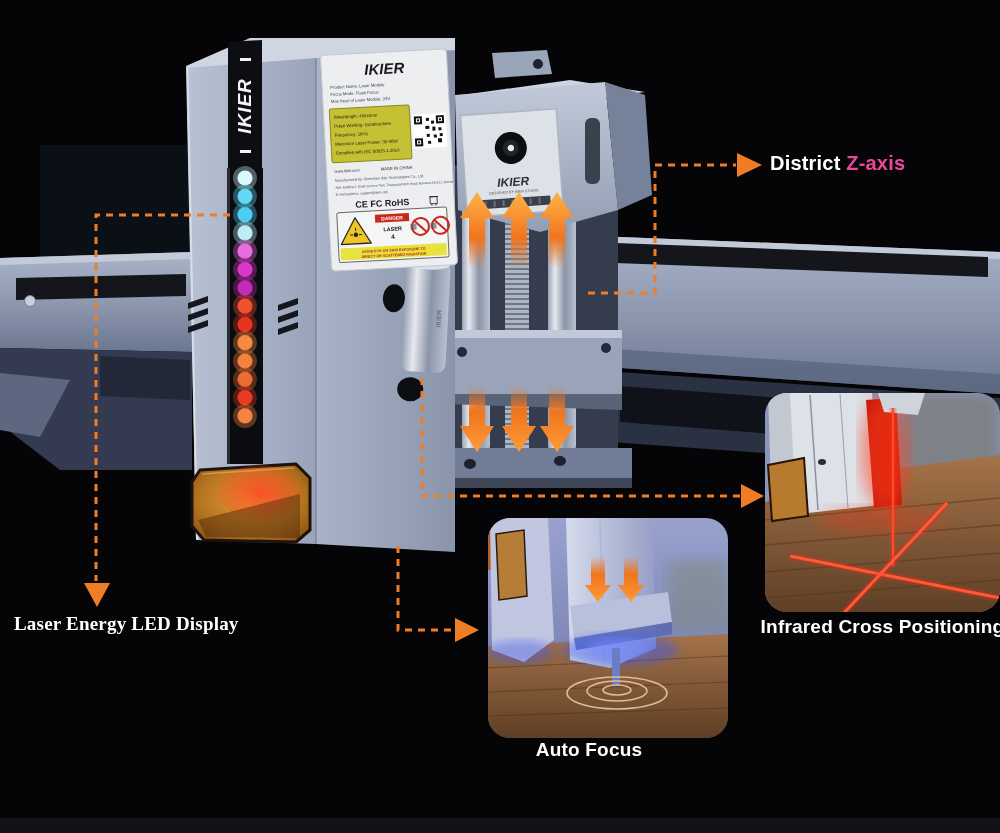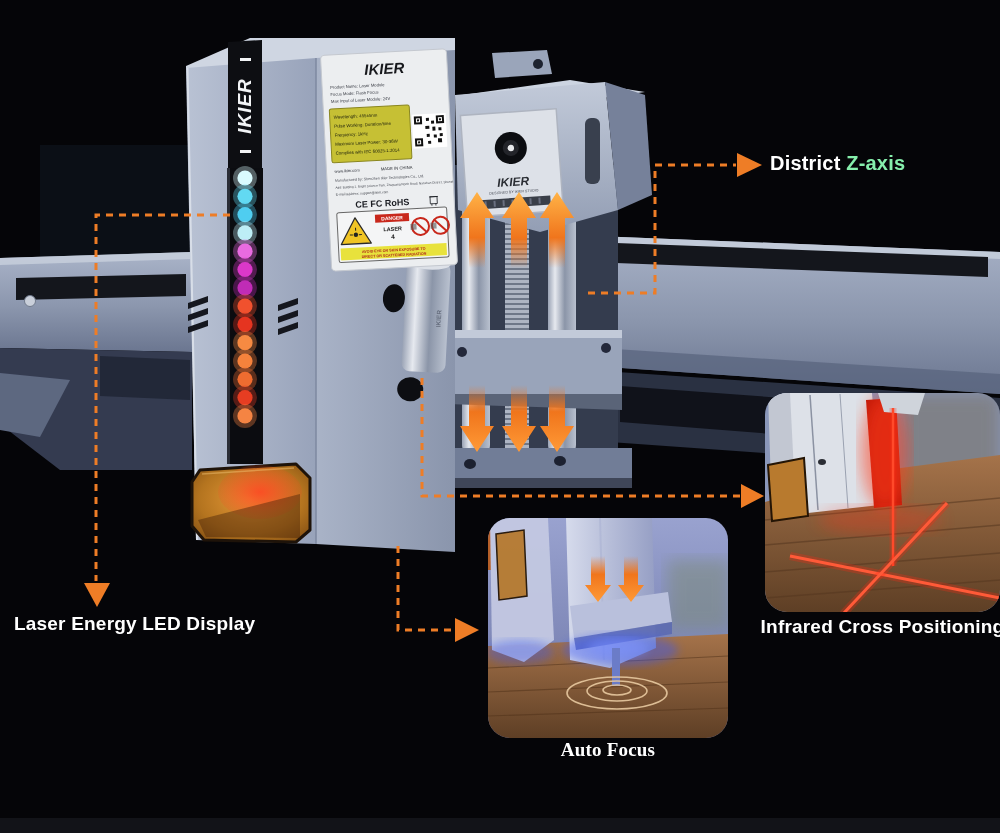--- a/index.html
+++ b/index.html
@@ -1,24 +1,24 @@
 <!DOCTYPE html>
 <html><head>
 <meta charset="utf-8">
 <style>
   html,body{margin:0;padding:0;background:#000;}
   .canvas{position:relative;width:1000px;height:833px;background:#050508;overflow:hidden;
           font-family:"Liberation Sans",sans-serif;}
   .scene{position:absolute;left:0;top:0;}
   .callout{position:absolute;color:#fff;font-weight:700;letter-spacing:.2px;white-space:nowrap;}
-  .callout .hl{color:#86efac;font-weight:800;}
+  .callout .hl{color:#ec4899;font-weight:800;}
   #callout-motorized{left:770px;top:152px;font-size:20px;font-weight:600;}
-  #callout-led{left:14px;top:613px;font-size:19px;}
+  #callout-led{left:14px;top:613px;font-size:19px;font-family:Liberation Serif, serif;}
   #callout-infrared{left:755px;top:616px;width:255px;text-align:center;font-size:19px;}
-  #callout-autofocus{left:488px;top:739px;width:240px;text-align:center;font-size:19px;font-family:Liberation Serif, serif;}
+  #callout-autofocus{left:469px;top:739px;width:240px;text-align:center;font-size:19px;}
 </style>
 </head>
 <body>
 
 <div class="canvas">
 
 <svg class="scene" width="1000" height="833" viewBox="0 0 1000 833">
 <defs>
   <linearGradient id="railGrad" x1="0" y1="0" x2="0" y2="1">
     <stop offset="0" stop-color="#aab4c9"></stop>

